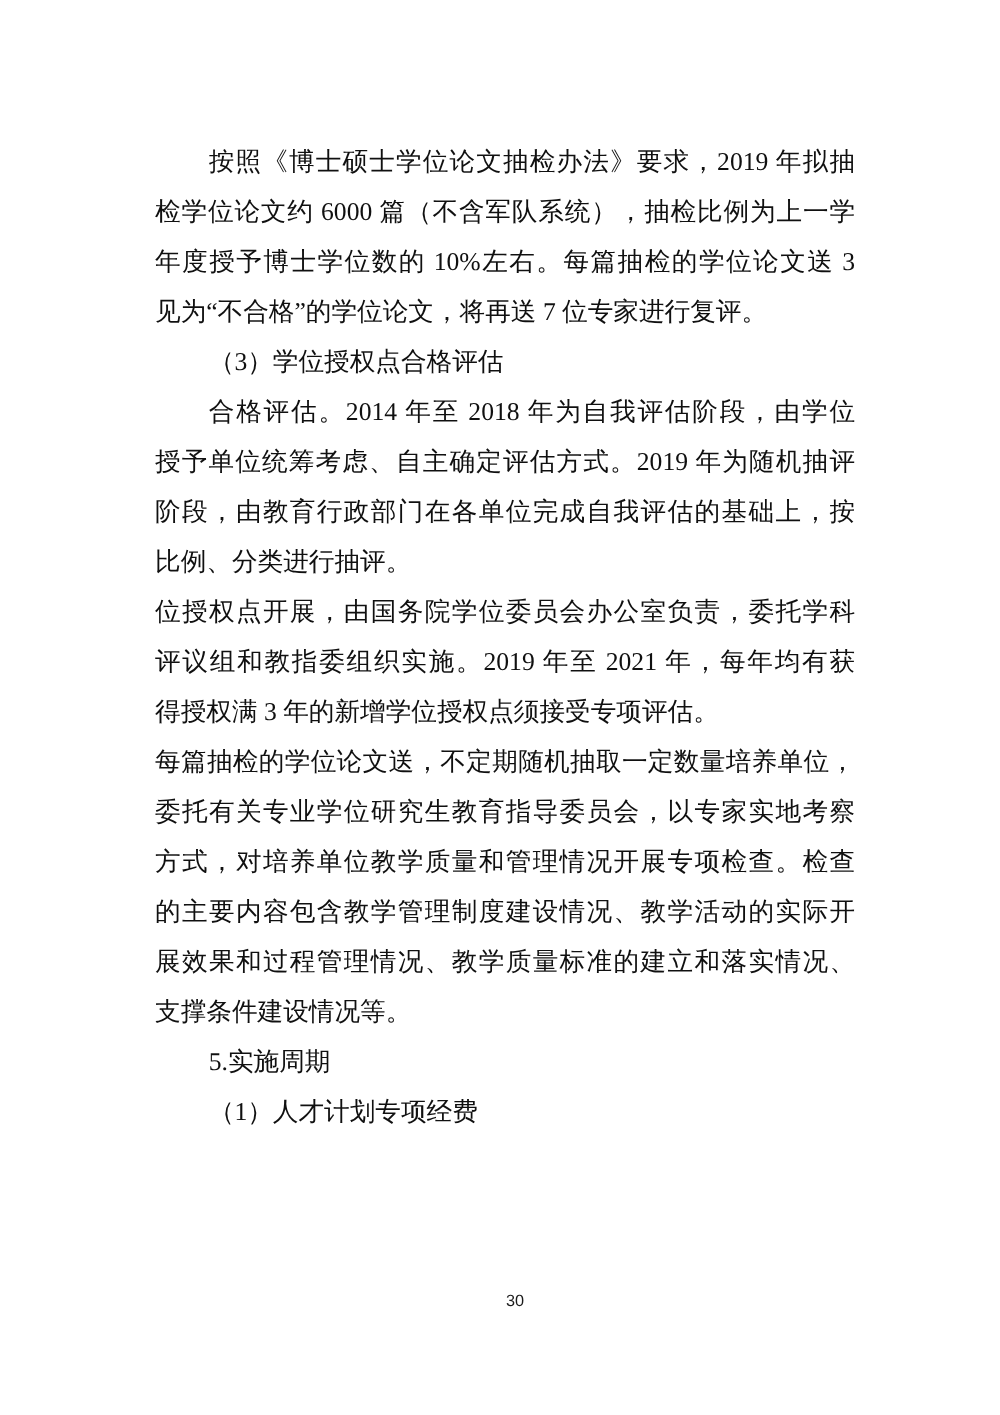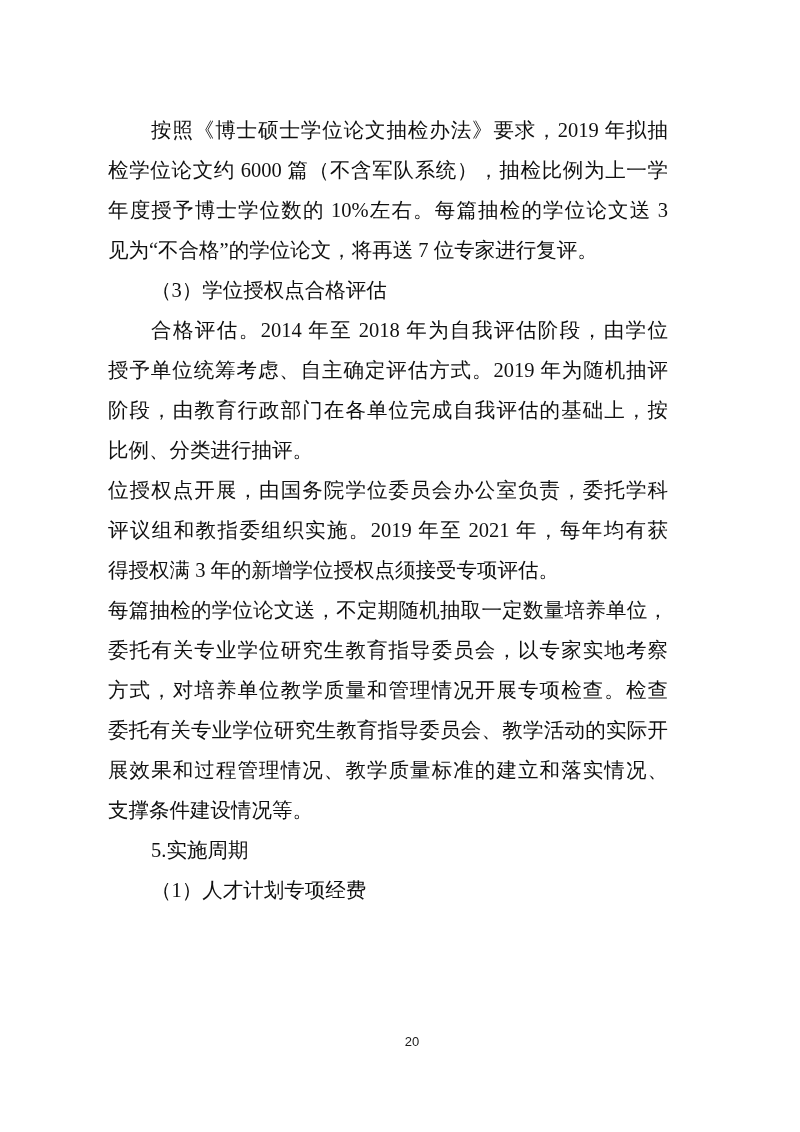--- a/index.html
+++ b/index.html
@@ -11,21 +11,21 @@
     position: relative;
     width: 800px;
     height: 1132px;
     background: #ffffff;
     font-family: "Liberation Serif", "DejaVu Serif", serif;
     color: #101010;
     overflow: hidden;
   }
   .content {
     position: absolute;
-    left: 108px;
+    left: 124px;
     top: 110px;
     width: 560px;
   }
   .line {
     height: 40px;
     line-height: 40px;
     font-size: 20.5px;
     overflow: hidden;
     white-space: nowrap;
   }
@@ -75,26 +75,26 @@
     <div class="line j">阶段，由教育行政部门在各单位完成自我评估的基础上，按</div>
     <div class="line">比例、分类进行抽评。</div>
 
     <div class="line j">位授权点开展，由国务院学位委员会办公室负责，委托学科</div>
     <div class="line j">评议组和教指委组织实施。2019 年至 2021 年，每年均有获</div>
     <div class="line">得授权满 3 年的新增学位授权点须接受专项评估。</div>
 
     <div class="line j">每篇抽检的学位论文送，不定期随机抽取一定数量培养单位，</div>
     <div class="line j">委托有关专业学位研究生教育指导委员会，以专家实地考察</div>
     <div class="line j">方式，对培养单位教学质量和管理情况开展专项检查。检查</div>
-    <div class="line j">委托有关专业学位研究生教育指导委员会、教学活动的实际开</div>
+    <div class="line j">的主要内容包含教学管理制度建设情况、教学活动的实际开</div>
     <div class="line j">展效果和过程管理情况、教学质量标准的建立和落实情况、</div>
     <div class="line">支撑条件建设情况等。</div>
 
     <div class="line indent bold">5.实施周期</div>
 
     <div class="line indent">（1）人才计划专项经费</div>
 
   </div>
 
   <div class="footer">
-    <span class="pagenum">20</span>
+    <span class="pagenum">30</span>
   </div>
 </div>
 
 </body></html>

